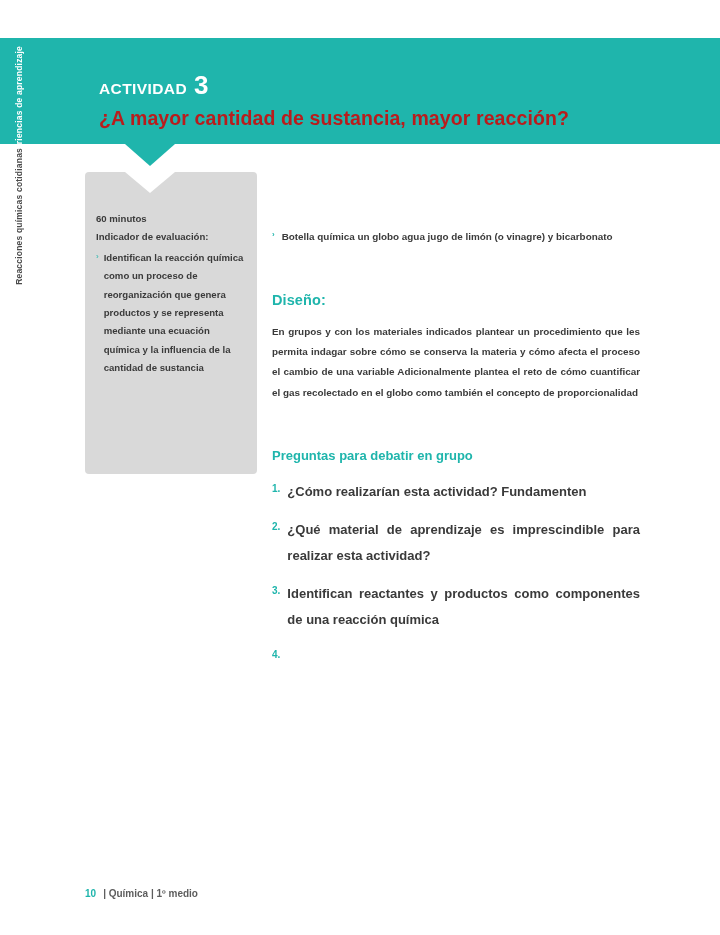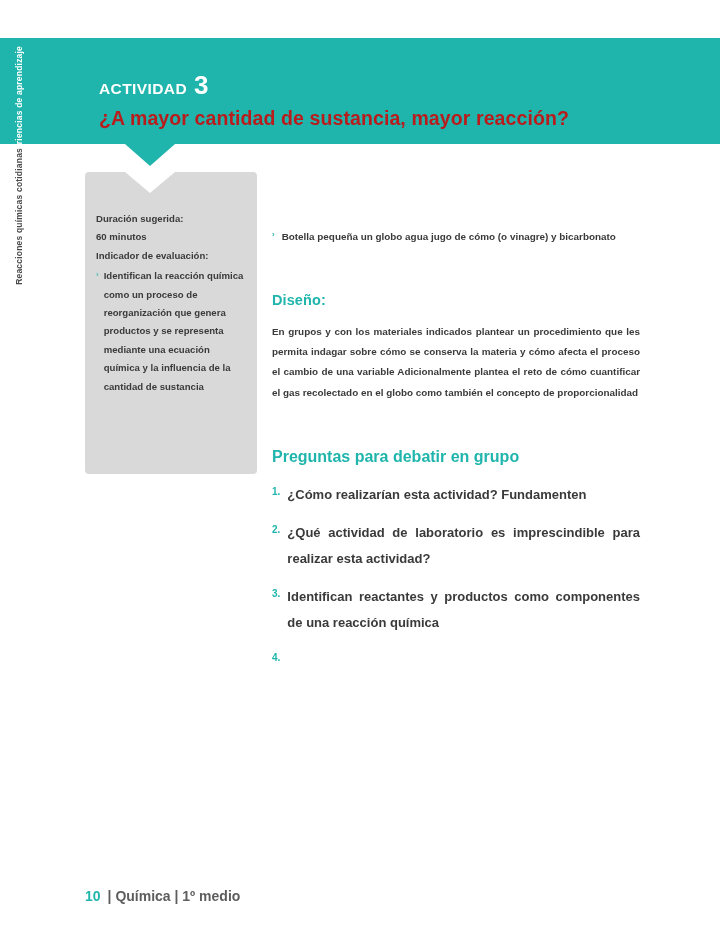--- a/index.html
+++ b/index.html
@@ -207,21 +207,21 @@
   ul.mat-list li .chev {
     color: #1fb5ac;
     font-size: 8px;
     flex: 0 0 auto;
     line-height: 2.0;
   }
 
   h3.questions-head {
     margin: 0;
     color: #1fb5ac;
-    font-size: 16px;
+    font-size: 13px;
     font-weight: 700;
   }
 
   ol.q-list {
     list-style: none;
     margin: 0;
     padding: 0;
   }
   ol.q-list li {
     display: flex;
@@ -244,21 +244,21 @@
   }
 
   
   #footer {
     position: absolute;
     left: 85px;
     top: 888px;
     display: flex;
     align-items: baseline;
     gap: 7px;
-    font-size: 14px;
+    font-size: 10px;
     font-weight: 600;
   }
   #footer .pagenum { color: #1fb5ac; }
   #footer .fmeta { color: #5d5d5d; }
 </style>
 </head>
 <body>
 
 <div id="page">
 
@@ -278,41 +278,40 @@
 de aprendizaje</span>
   </div>
   <div class="side-label" id="side-label-bottom">
     <span class="rot">Reacciones químicas cotidianas</span>
   </div>
 
   <div id="info-box"></div>
   <div id="info-box-notch"></div>
 
   <div id="info-box-inner">
-    <div class="info-line">Duración sugerida:</div>
     <div class="info-line">60  minutos</div>
     <div class="info-line">Indicador de evaluación:</div>
     <div class="info-bullet">
       <span class="chev">›</span>
       <span class="btxt">Identifican la reacción química como un proceso de reorganización que genera productos y se representa mediante una ecuación química y la influencia de la cantidad de sustancia</span>
     </div>
   </div>
 
   <div id="main-col">
 
 
     <div class="gap-38"></div>
 
 
     <div class="gap-14"></div>
 
     <ul class="mat-list">
       <li>
         <span class="chev">›</span>
-        <span>Botella pequeña  un globo  agua  jugo de cómo (o vinagre) y bicarbonato</span>
+        <span>Botella química  un globo  agua  jugo de limón (o vinagre) y bicarbonato</span>
       </li>
     </ul>
 
     <div class="gap-45"></div>
 
     <h3 class="section-head">Diseño:</h3>
 
     <div class="gap-14"></div>
 
     <p class="body-text">En grupos y con los materiales indicados  plantear un procedimiento que les  permita indagar  sobre cómo se conserva la materia y cómo afecta el proceso el cambio de una variable  Adicionalmente  plantea el reto de cómo cuantificar el gas recolectado en el globo  como también el concepto de proporcionalidad</p>
@@ -323,21 +322,21 @@
 
     <div class="gap-16"></div>
 
     <ol class="q-list">
       <li>
         <span class="qnum">1.</span>
         <span class="qtxt">¿Cómo realizarían esta actividad? Fundamenten</span>
       </li>
       <li>
         <span class="qnum">2.</span>
-        <span class="qtxt">¿Qué actividad de laboratorio es imprescindible para realizar esta actividad?</span>
+        <span class="qtxt">¿Qué material de aprendizaje es imprescindible para realizar esta actividad?</span>
       </li>
       <li>
         <span class="qnum">3.</span>
         <span class="qtxt">Identifican reactantes y productos como componentes de una reacción química</span>
       </li>
       <li>
         <span class="qnum">4.</span>
       </li>
     </ol>
 

